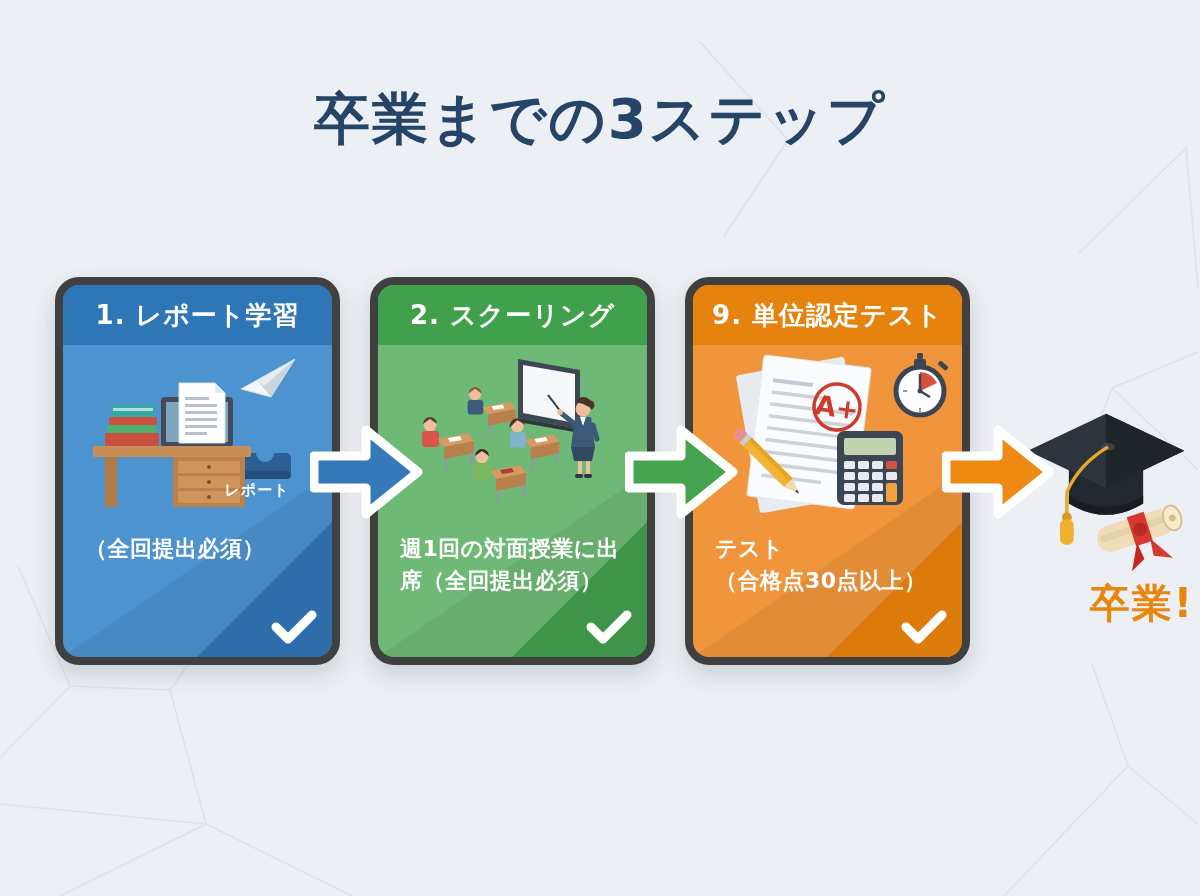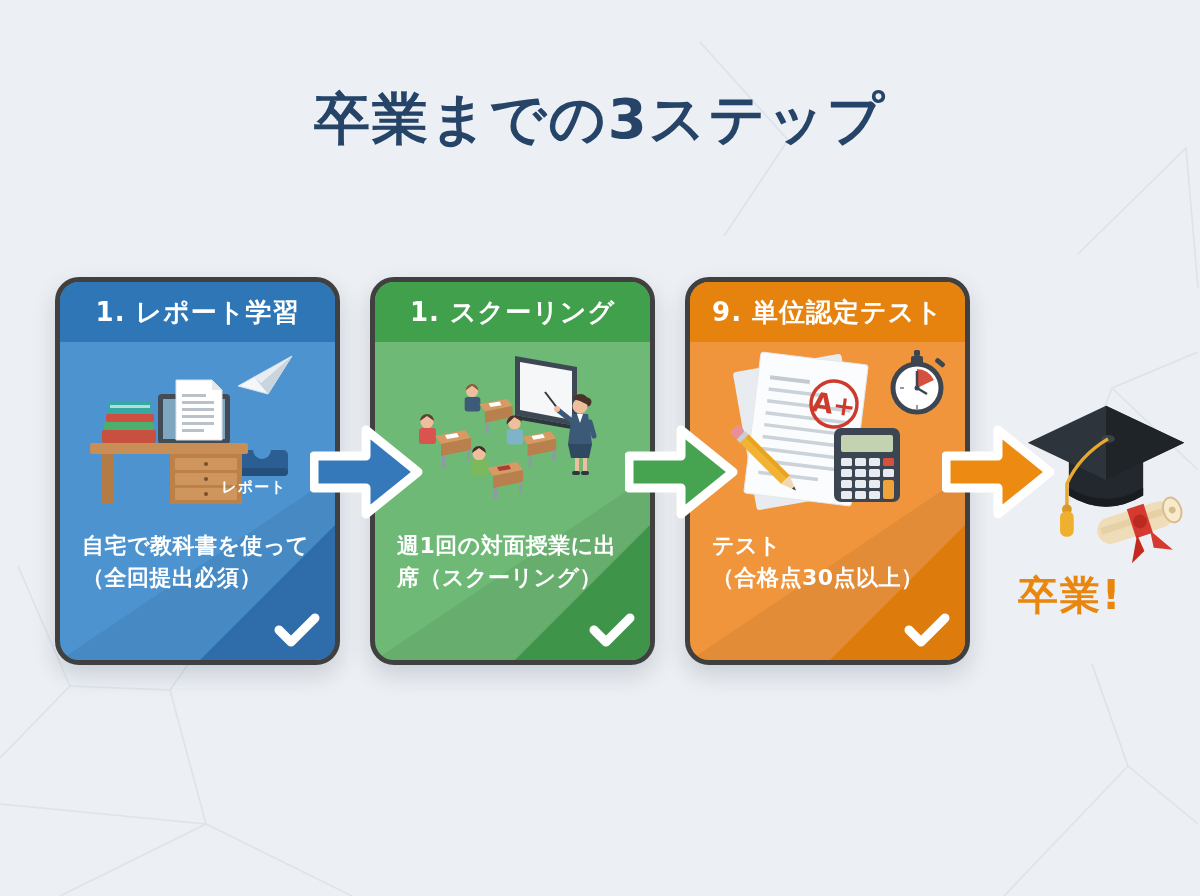--- a/index.html
+++ b/index.html
@@ -11,21 +11,21 @@
   .bg-pattern{position:absolute;inset:0;z-index:0}
   .title{
     position:absolute;top:82px;left:0;width:100%;margin:0;
     text-align:center;font-size:56px;font-weight:900;color:#254468;
     letter-spacing:2px;z-index:2;
   }
   .card{position:absolute;top:277px;width:285px;height:388px;z-index:3}
   .card-1{left:55px}.card-2{left:370px}.card-3{left:685px}
   .card-inner{
     position:absolute;inset:0;background:var(--body,#4C93CF);
-    border:5px solid #404040;border-radius:24px;overflow:hidden;
+    border:8px solid #404040;border-radius:24px;overflow:hidden;
     box-shadow:0 10px 22px rgba(45,65,95,.18);
   }
   .card-head{
     height:60px;background:var(--header,#2F76B6);
     display:flex;align-items:center;justify-content:center;
     color:#fff;font-size:26px;font-weight:bold;letter-spacing:1px;
   }
   .illus{position:absolute;left:2px;top:62px;width:262px;height:174px}
   .illus svg{width:100%;height:100%;display:block}
   .shade{
@@ -43,21 +43,21 @@
     position:absolute;left:22px;right:10px;top:248px;z-index:3;
     color:#fff;font-size:22px;font-weight:bold;line-height:1.45;
     letter-spacing:.5px;
   }
   .tray-label{
     position:absolute;left:156px;top:134px;width:72px;text-align:center;
     color:#fff;font-weight:bold;font-size:15px;letter-spacing:1px;
   }
   .arrow{position:absolute;top:416px;width:118px;height:112px;z-index:4}
   .arrow-1{left:310px}.arrow-2{left:625px}.arrow-3{left:942px}
-  .grad{position:absolute;left:1018px;top:392px;width:176px;z-index:3;text-align:left}
+  .grad{position:absolute;left:1018px;top:400px;width:176px;z-index:3;text-align:right}
   .grad-label{
     margin-top:0;font-size:40px;font-weight:900;color:#E8860D;letter-spacing:2px;
   }
 </style>
 </head>
 <body style="background: rgb(236, 239, 243);">
 
 <svg class="bg-pattern" width="1200" height="896" viewBox="0 0 1200 896">
   <g stroke="#DCE1E9" stroke-width="1.6" fill="none" opacity="0.9">
     <path d="M0,758 L70,686 L170,690 L206,824 L60,896 M206,824 L0,804 M206,824 L352,896 M170,690 L262,560 M70,686 L18,566"></path>
@@ -125,35 +125,34 @@
         </g>
       </svg>
       <div class="tray-label">レポート</div>
     </div>
     <div class="shade"></div>
     <div class="fold"></div>
     <svg class="check" viewBox="0 0 48 38">
       <polyline points="6,20 18,32 42,8" fill="none" stroke="#fff" stroke-width="9" stroke-linecap="round" stroke-linejoin="round"></polyline>
     </svg>
     <div class="desc">
-        <div>自宅で教科書を使って</div>
         <div>（全回提出必須）</div>
       </div>
   </div>
 </section>
 
 <div class="arrow arrow-1" style="--header: #2F76B6; --body: #4C93CF; --fold: #2E6DA9; --arrow: #3579BA;">
   <svg viewBox="0 0 118 112">
     <polygon points="4,40 56,40 56,14 108,56 56,98 56,72 4,72" fill="var(--arrow,#3579BA)" stroke="#fff" stroke-width="9" stroke-linejoin="round"></polygon>
   </svg>
 </div>
 
 <section class="card card-2" style="--header: #41A04B; --body: #6DB975; --fold: #3E9449; --arrow: #46A450;">
   <div class="card-inner">
-    <header class="card-head">1. スクーリング</header>
+    <header class="card-head">2. スクーリング</header>
     <div class="illus">
       <svg viewBox="0 0 262 174">
 
         <g>
           <polygon points="138,12 200,23 200,82 138,71" fill="#3E4854"></polygon>
           <polygon points="143,18 195,27 195,76 143,66" fill="#F5F7F9"></polygon>
           <polygon points="138,71 200,82 200,86 138,75" fill="#2E363F"></polygon>
         </g>
 
         <g>
@@ -217,21 +216,21 @@
         </g>
       </svg>
     </div>
     <div class="shade"></div>
     <div class="fold"></div>
     <svg class="check" viewBox="0 0 48 38">
       <polyline points="6,20 18,32 42,8" fill="none" stroke="#fff" stroke-width="9" stroke-linecap="round" stroke-linejoin="round"></polyline>
     </svg>
     <div class="desc">
         <div>週1回の対面授業に出</div>
-        <div>席（スクーリング）</div>
+        <div>席（全回提出必須）</div>
       </div>
   </div>
 </section>
 
 <div class="arrow arrow-2" style="--header: #41A04B; --body: #6DB975; --fold: #3E9449; --arrow: #46A450;">
   <svg viewBox="0 0 118 112">
     <polygon points="4,40 56,40 56,14 108,56 56,98 56,72 4,72" fill="var(--arrow,#46A450)" stroke="#fff" stroke-width="9" stroke-linejoin="round"></polygon>
   </svg>
 </div>
 

